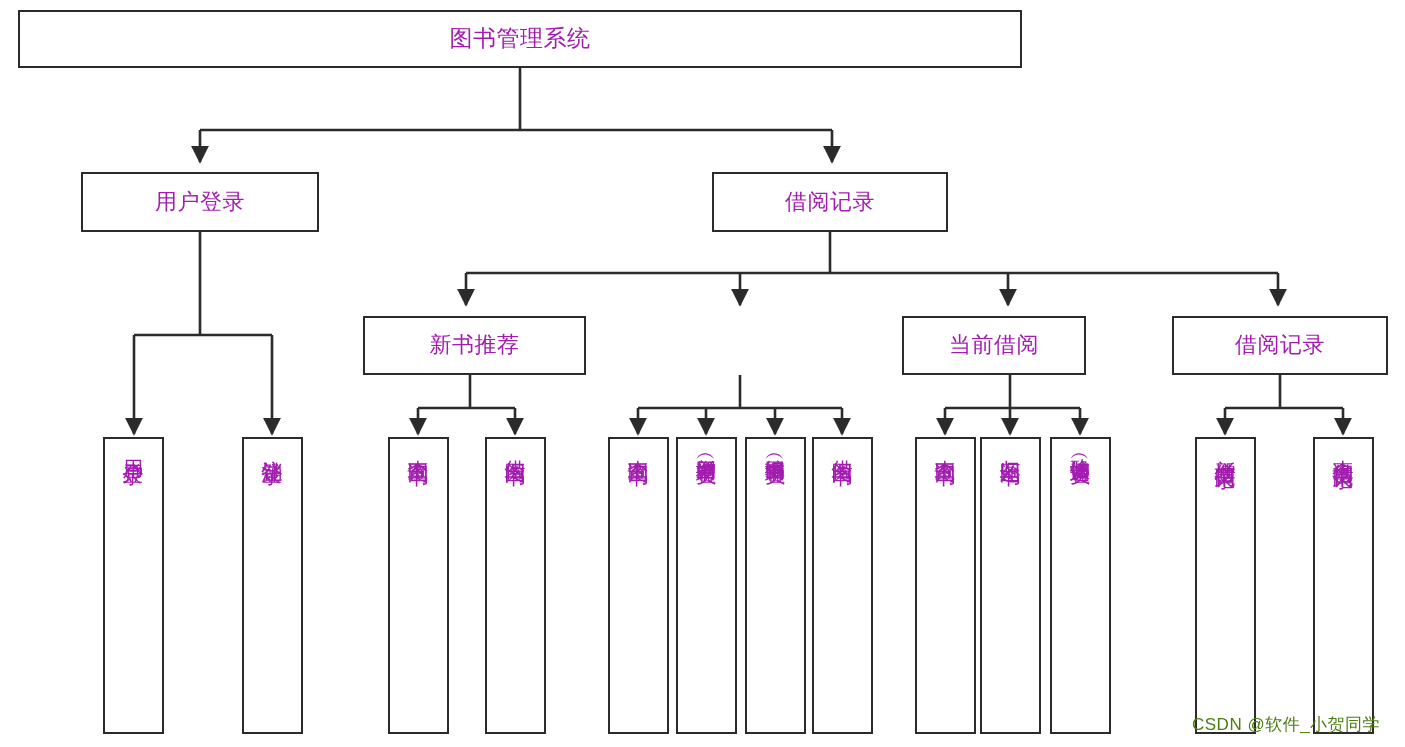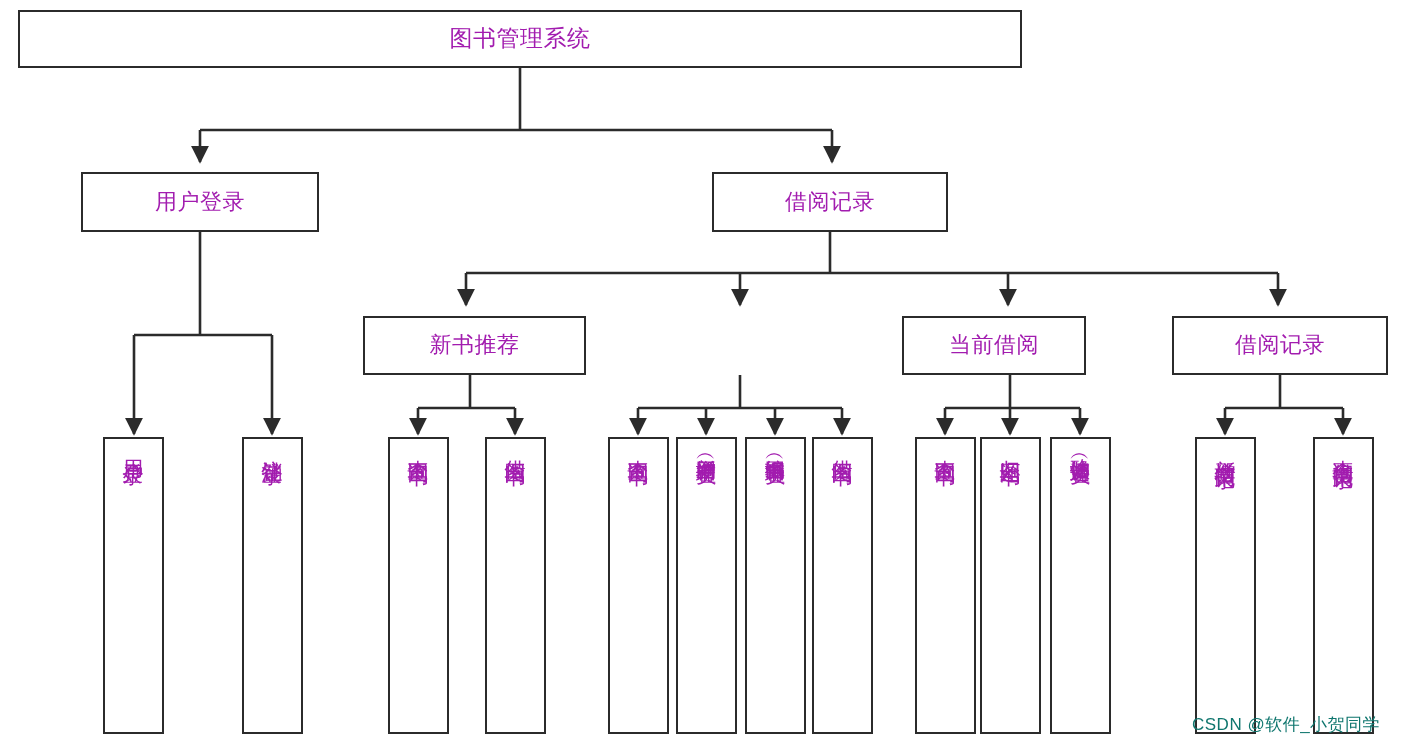--- a/index.html
+++ b/index.html
@@ -65,21 +65,21 @@
   }
   .node.vert.tall .lbl {
     font-size: 20px;
     letter-spacing: 1px;
   }
   .watermark {
     position: absolute;
     left: 1192px;
     top: 713px;
     font-size: 17px;
-    color: #0f766e;
+    color: #4d7c0f;
     white-space: nowrap;
     letter-spacing: 0.5px;
   }
 </style>
 </head>
 <body>
 
 <div id="canvas">
 
   <svg class="edges" viewBox="0 0 1405 747" xmlns="http://www.w3.org/2000/svg">

